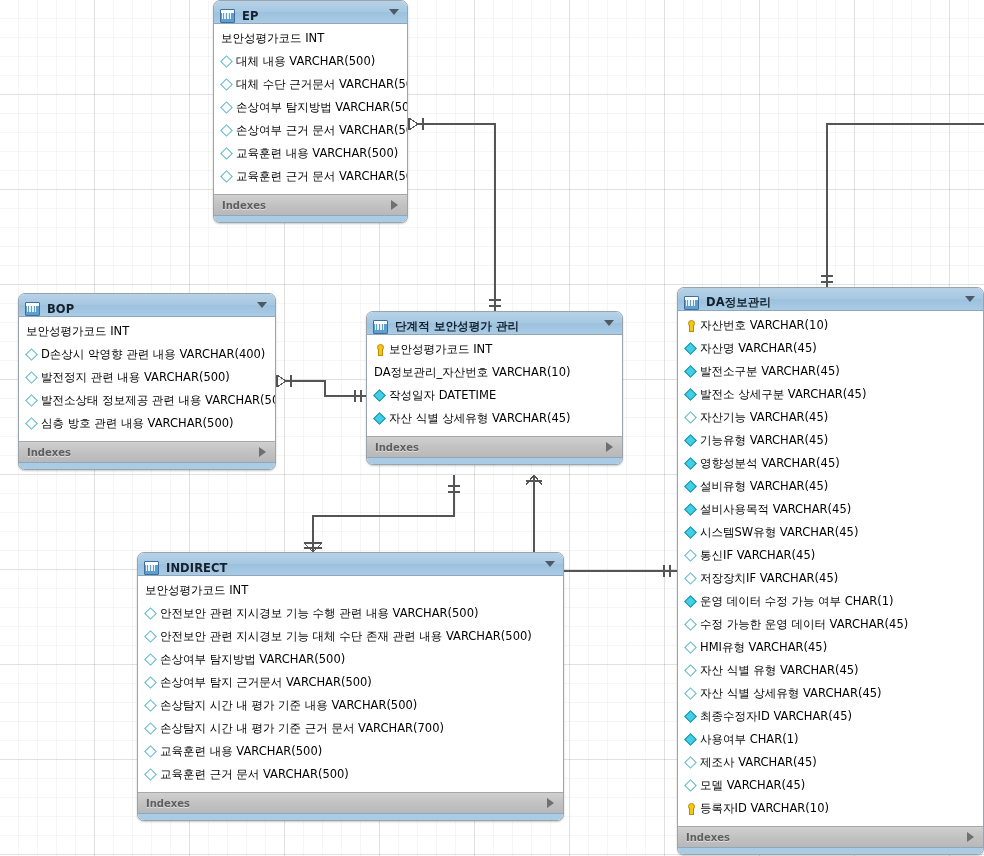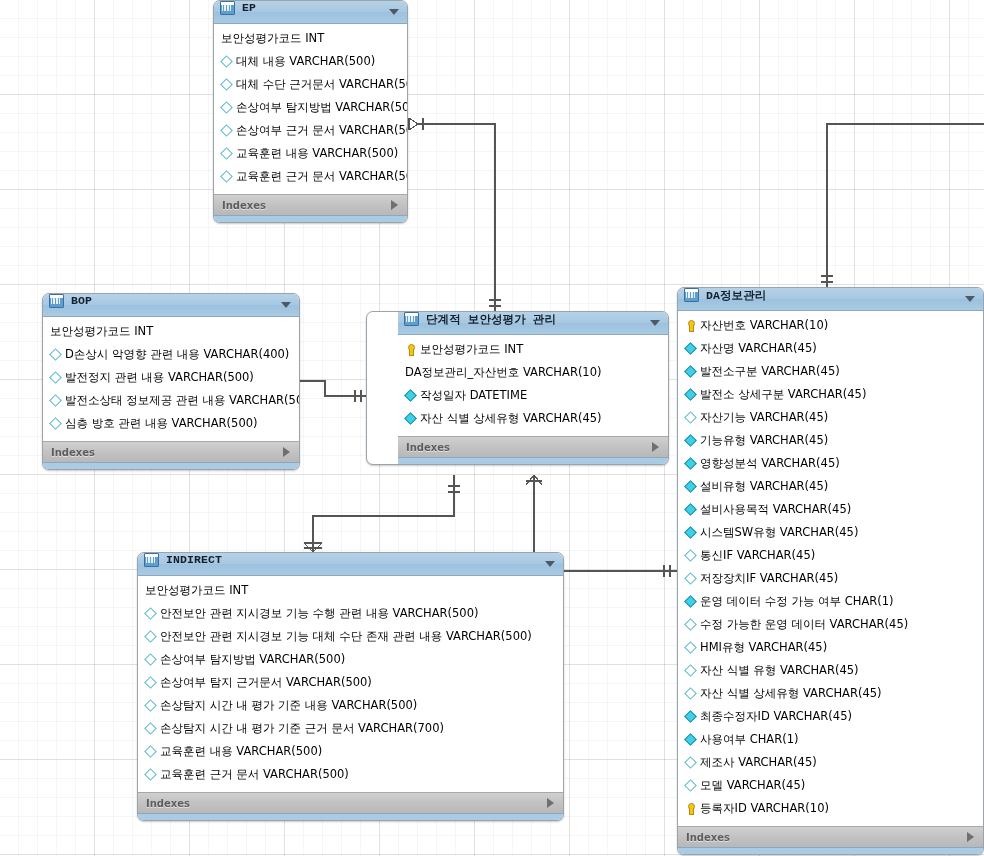--- a/index.html
+++ b/index.html
@@ -49,23 +49,22 @@
     box-shadow: 0 1px 2px rgba(0,0,0,0.22);
     overflow: hidden;
   }
   .tbl-hd {
     position: relative;
     height: 23px;
     box-sizing: border-box;
     background: linear-gradient(to bottom, #b7d2e8 0%, #a6c8e2 48%, #9cc1de 50%, #a9cbe4 100%);
     border-bottom: 1px solid #8fa7bc;
     display: flex;
-    align-items: flex-start;
+    align-items: flex-end;
     padding: 0 6px;
-    font-family: Liberation Mono, monospace;
   }
   .hd-ico {
     width: 13px;
     height: 12px;
     flex: 0 0 auto;
     margin-right: 7px;
     border: 1px solid #3c6e9e;
     background: linear-gradient(to bottom, #ffffff 0 3px, #5e9fd0 3px 100%);
     border-radius: 1px;
     position: relative;
@@ -308,21 +307,21 @@
             <span class="ico dia-open"></span>
             <span class="lbl">교육훈련 근거 문서 VARCHAR(500)</span>
           </div>
         </div>
         <div class="tbl-ft">
           <span class="ft-lbl">Indexes</span>
           <span class="ft-caret"></span>
         </div>
         <div class="tbl-strip"></div>
       </div>
-      <div class="tbl" style="left: 18px; top: 293px; width: 258px; margin-left: 24px;">
+      <div class="tbl" style="left: 18px; top: 293px; width: 258px;">
         <div class="tbl-hd">
           <span class="hd-ico"></span>
           <span class="hd-title">BOP</span>
           <span class="hd-caret"></span>
         </div>
         <div class="tbl-body">
           <div class="row">
             <span class="ico none"></span>
             <span class="lbl">보안성평가코드 INT</span>
           </div>
@@ -342,21 +341,21 @@
             <span class="ico dia-open"></span>
             <span class="lbl">심층 방호 관련 내용 VARCHAR(500)</span>
           </div>
         </div>
         <div class="tbl-ft">
           <span class="ft-lbl">Indexes</span>
           <span class="ft-caret"></span>
         </div>
         <div class="tbl-strip"></div>
       </div>
-      <div class="tbl" style="left: 366px; top: 311px; width: 303px; padding-left: 31px;">
+      <div class="tbl" style="left: 366px; top: 311px; width: 257px;">
         <div class="tbl-hd">
           <span class="hd-ico"></span>
           <span class="hd-title">단계적 보안성평가 관리</span>
           <span class="hd-caret"></span>
         </div>
         <div class="tbl-body">
           <div class="row">
             <span class="ico key"></span>
             <span class="lbl">보안성평가코드 INT</span>
           </div>

